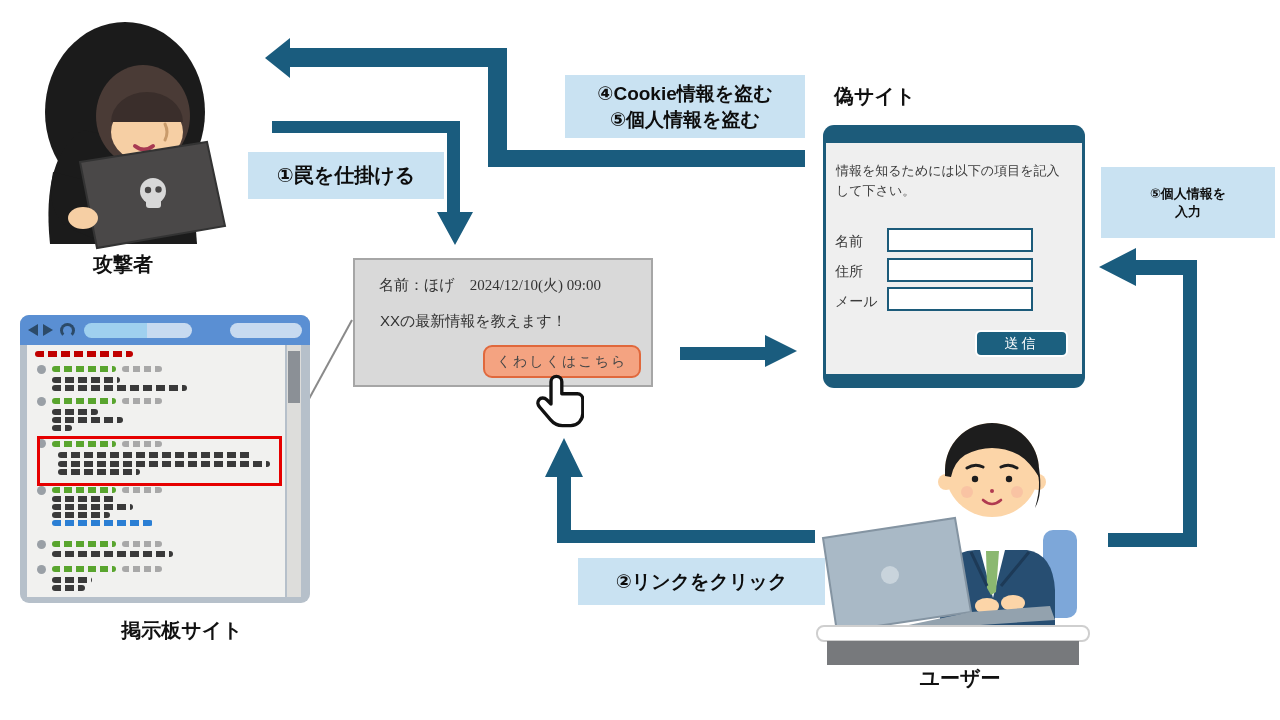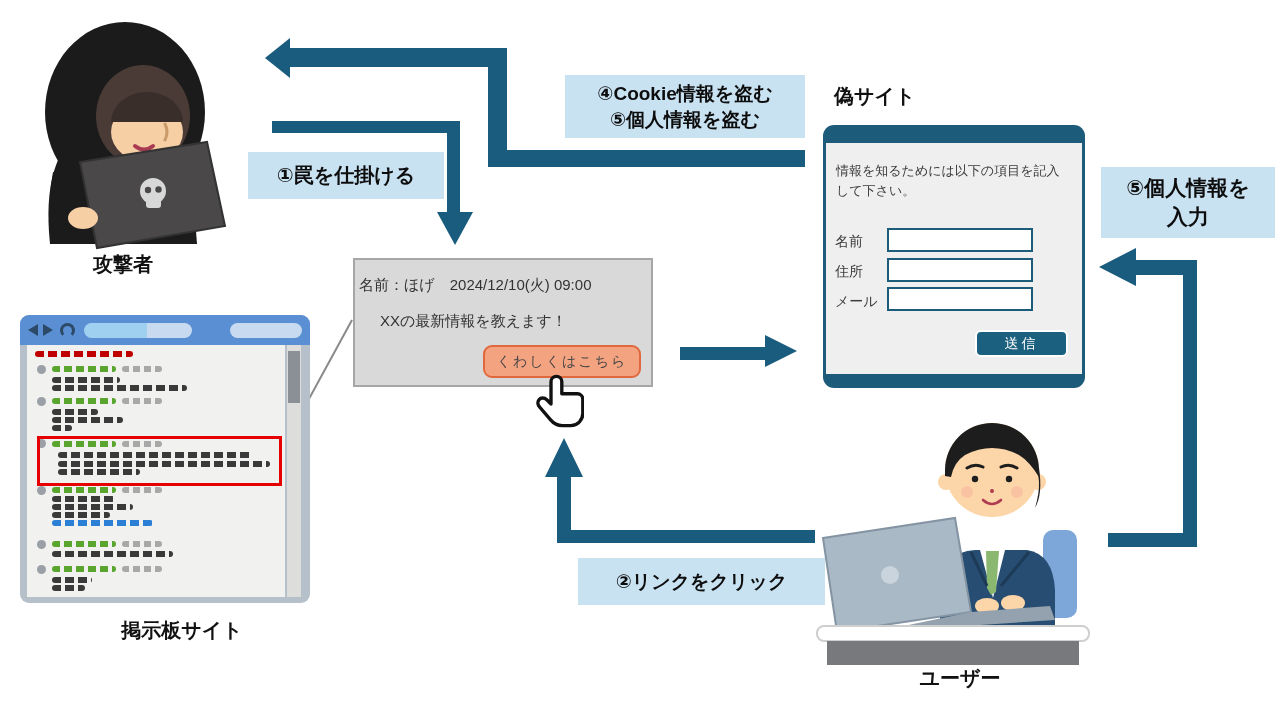--- a/index.html
+++ b/index.html
@@ -7,21 +7,21 @@
           font-family:"Liberation Sans","DejaVu Sans",sans-serif;color:#111;}
   
   .overlay{position:absolute;left:0;top:0;z-index:1;pointer-events:none;}
   
   .step-label{position:absolute;z-index:3;background:#C9E2F2;display:flex;flex-direction:column;
               align-items:center;justify-content:center;font-weight:bold;color:#0d0d0d;
               text-align:center;line-height:1.35;}
   
   .popup{position:absolute;left:353px;top:258px;width:300px;height:129px;background:#D9D9D9;
          border:2px solid #A6A6A6;z-index:2;box-sizing:border-box;}
-  .popup-header{position:absolute;left:4px;top:16px;font-size:15px;color:#333;}
+  .popup-header{position:absolute;left:24px;top:16px;font-size:15px;color:#333;font-family:Liberation Serif, serif;}
   .popup-body{position:absolute;left:25px;top:52px;font-size:15px;color:#333;}
   .popup-btn{position:absolute;left:128px;top:85px;width:158px;height:33px;background:#F4A381;
              border:2px solid #E0683C;border-radius:9px;font-size:14px;color:#474747;
              display:flex;align-items:center;justify-content:center;letter-spacing:2px;
              box-sizing:border-box;font-family:inherit;}
   
   .site-title{position:absolute;left:834px;top:83px;font-size:20px;font-weight:bold;z-index:3;}
   .site-window{position:absolute;left:823px;top:125px;width:262px;height:263px;background:#1C5B7A;
                border-radius:11px;z-index:2;}
   .site-body{position:absolute;left:3px;top:18px;right:3px;bottom:14px;background:#EFEFEF;}
@@ -98,21 +98,21 @@
   <div class="step-label" style="left:248px;top:152px;width:196px;height:47px;font-size:20px;">
     <span>①罠を仕掛ける</span>
   </div>
   <div class="step-label" style="left:565px;top:75px;width:240px;height:63px;font-size:19px;">
     <span>④Cookie情報を盗む</span>
     <span>⑤個人情報を盗む</span>
   </div>
   <div class="step-label" style="left:578px;top:558px;width:247px;height:47px;font-size:19px;">
     <span>②リンクをクリック</span>
   </div>
-  <div class="step-label" style="left:1101px;top:167px;width:174px;height:71px;font-size:21px;">
+  <div class="step-label" style="left:1101px;top:167px;width:174px;height:71px;font-size:13px;">
     <span>⑤個人情報を</span>
     <span>入力</span>
   </div>
 
   <div class="popup">
     <div class="popup-header">名前：ほげ　2024/12/10(火) 09:00</div>
     <div class="popup-body">XXの最新情報を教えます！</div>
     <div class="popup-btn">くわしくはこちら</div>
   </div>
   <svg class="hand-cursor" width="48" height="64" viewBox="0 0 40 52">

